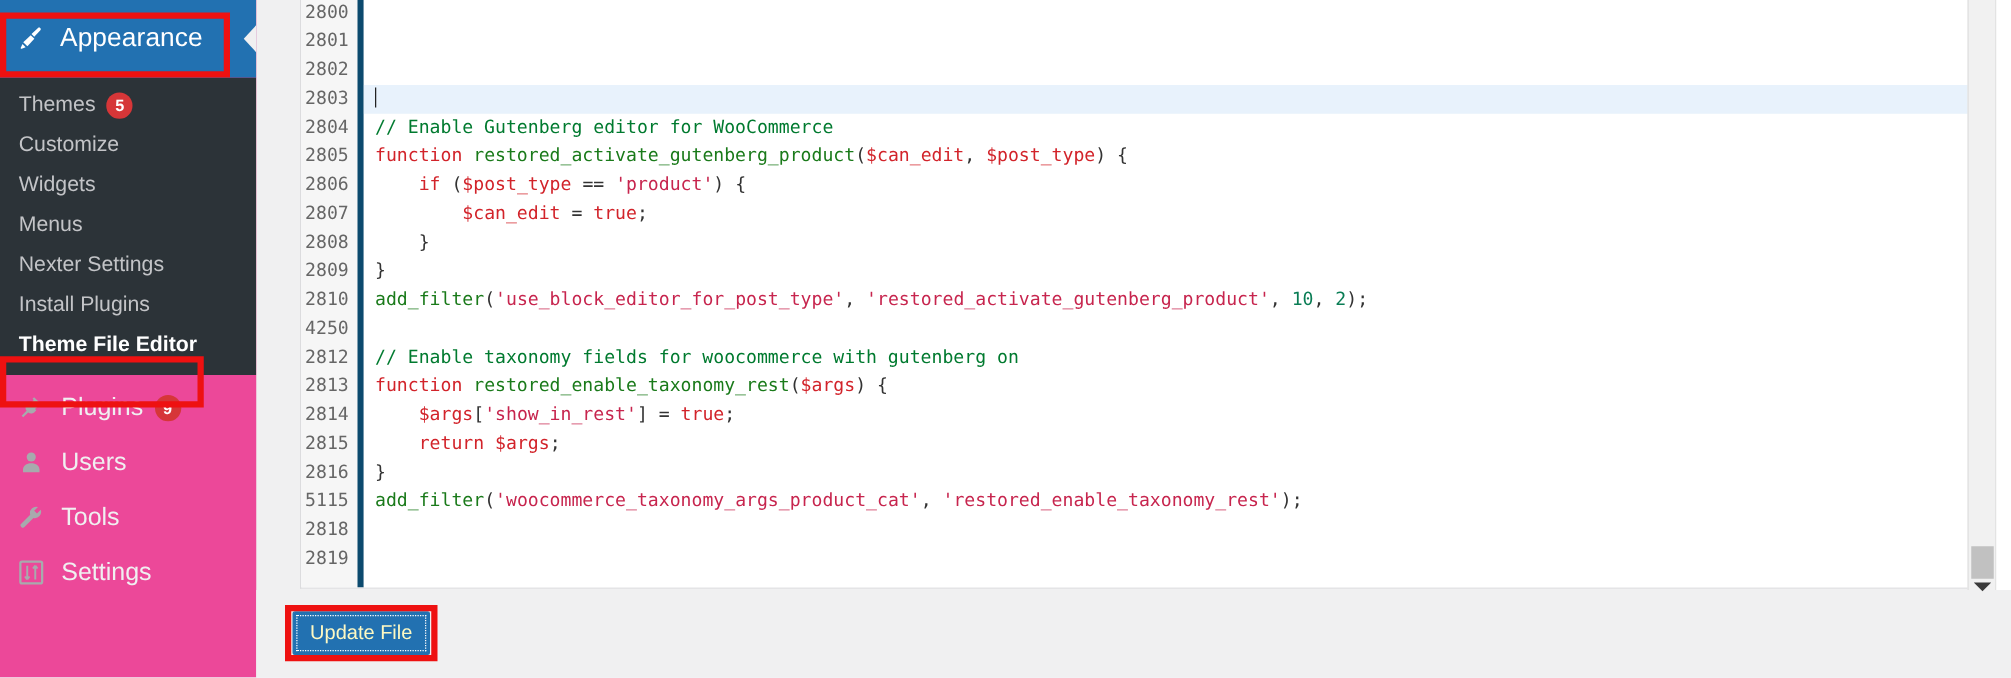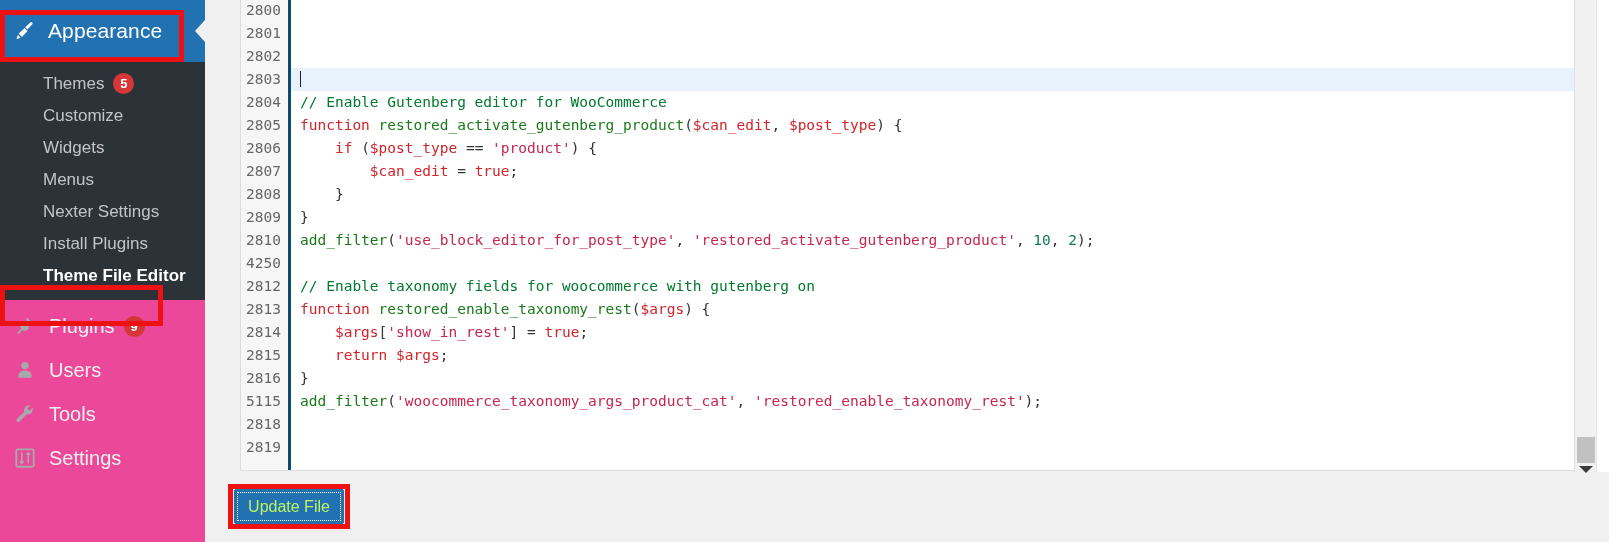--- a/index.html
+++ b/index.html
@@ -39,27 +39,26 @@
     position: absolute; right: -1px; top: 50%;
     transform: translateY(-50%);
     width: 0; height: 0;
     border-top: 12px solid transparent;
     border-bottom: 12px solid transparent;
     border-right: 11px solid #f0f0f1;
   }
 
   .submenu { background: #2c3338; padding: 6px 0 8px 0; }
   .submenu .sub-item {
-    display: flex; align-items: flex-start;
+    display: flex; align-items: flex-end;
     padding: 5px 0 5px 15px;
     font-size: 17px;
     color: #c3c4c7;
     line-height: 22px;
     min-height: 32px;
-    margin-left: 28px;
   }
   .submenu .sub-item.current { color: #ffffff; font-weight: bold; }
   .badge {
     display: inline-flex; align-items: center; justify-content: center;
     min-width: 21px; height: 21px; border-radius: 11px;
     background: #d63638; color: #ffffff;
     font-size: 13px; font-weight: 600;
     margin-left: 9px; padding: 0 6px;
   }
 
@@ -95,21 +94,21 @@
     width: 1338px; height: 472px;
     background: #fff;
     border: 1px solid #dcdcde;
     border-top: none;
     display: flex;
     overflow: hidden;
   }
   #gutter {
     width: 50px; flex: 0 0 50px;
     background: #f6f6f6;
-    border-right: 3px solid #0c4a6e;
+    border-right: 5px solid #0c4a6e;
     padding-top: 0px;
     text-align: right;
   }
   #gutter .ln {
     height: 23px; line-height: 23px;
     padding-right: 7px;
     font-family: "DejaVu Sans Mono", monospace;
     font-size: 14.5px;
     color: #666;
   }
@@ -170,21 +169,21 @@
   }
 
   
   #update-file-button {
     position: absolute;
     left: 234px; top: 489px;
     width: 110px; height: 35px;
     background: #2271b1;
     border: 1px solid #2271b1;
     border-radius: 2px;
-    color: #bef264;
+    color: #fef9c3;
     font-size: 16px;
     font-family: "Liberation Sans", sans-serif;
     display: flex; align-items: center; justify-content: center;
     cursor: pointer;
     outline: 1px dotted #ffffff;
     outline-offset: -4px;
     z-index: 20;
   }
 
   

